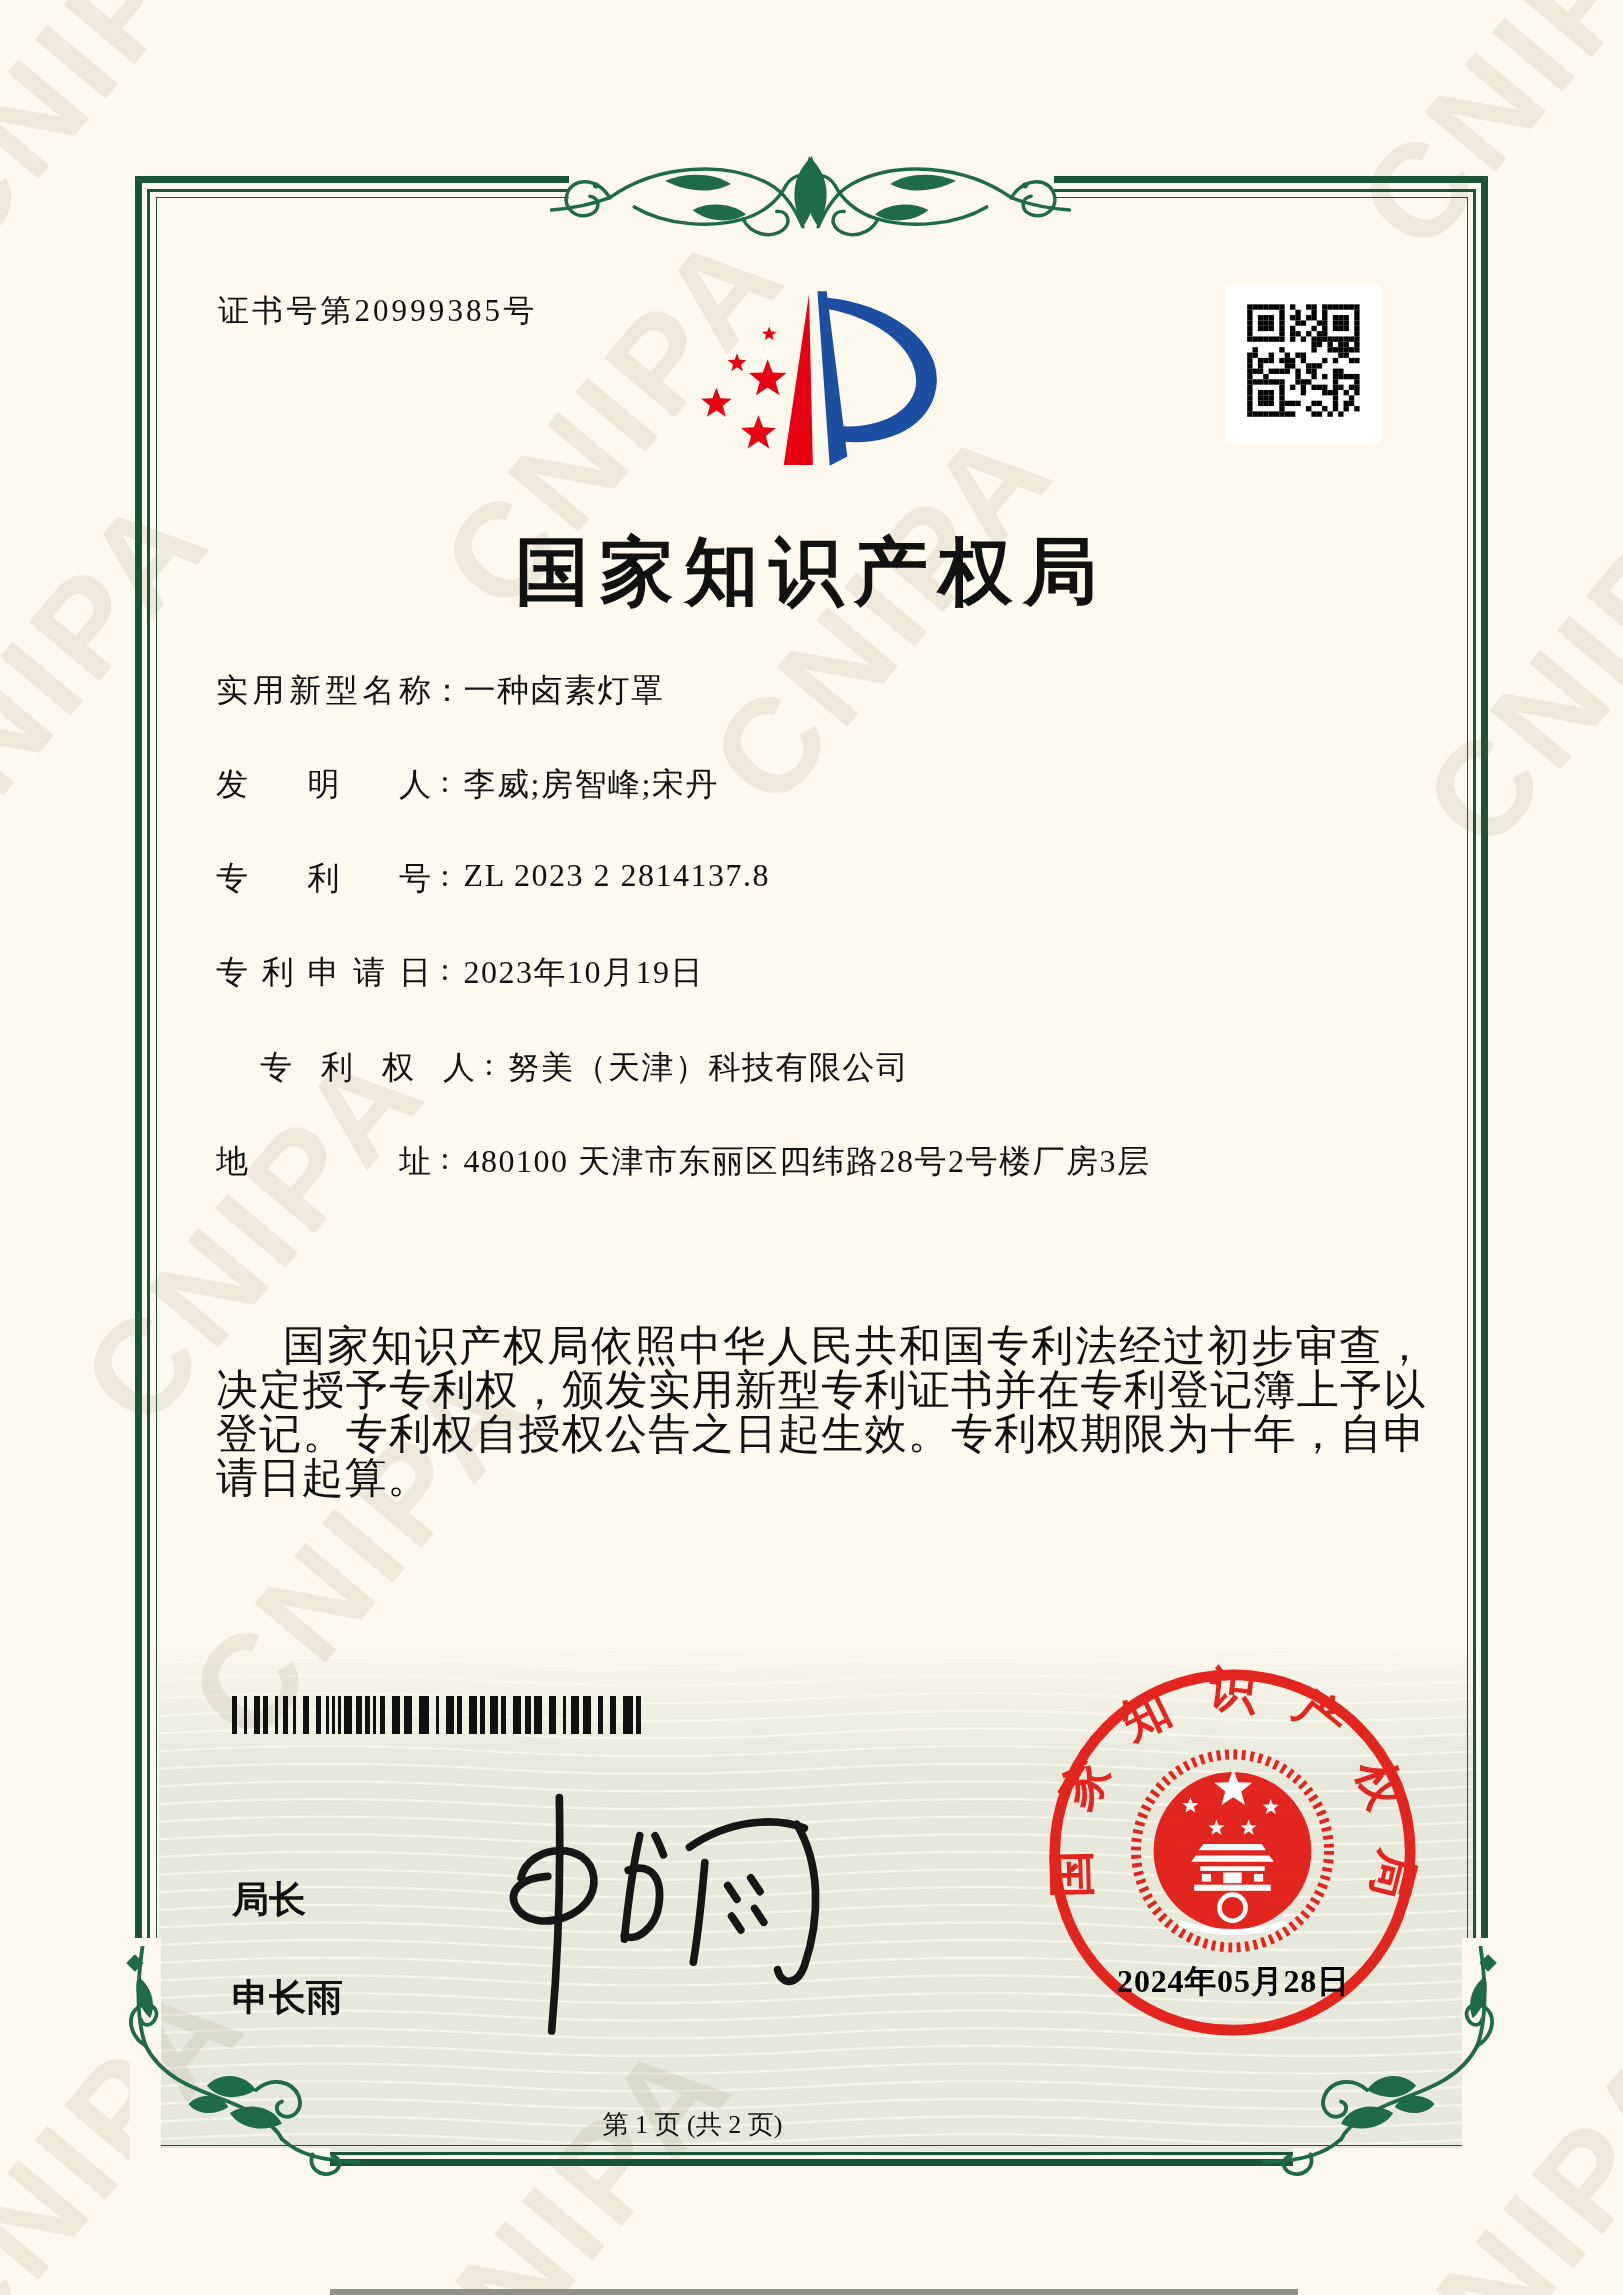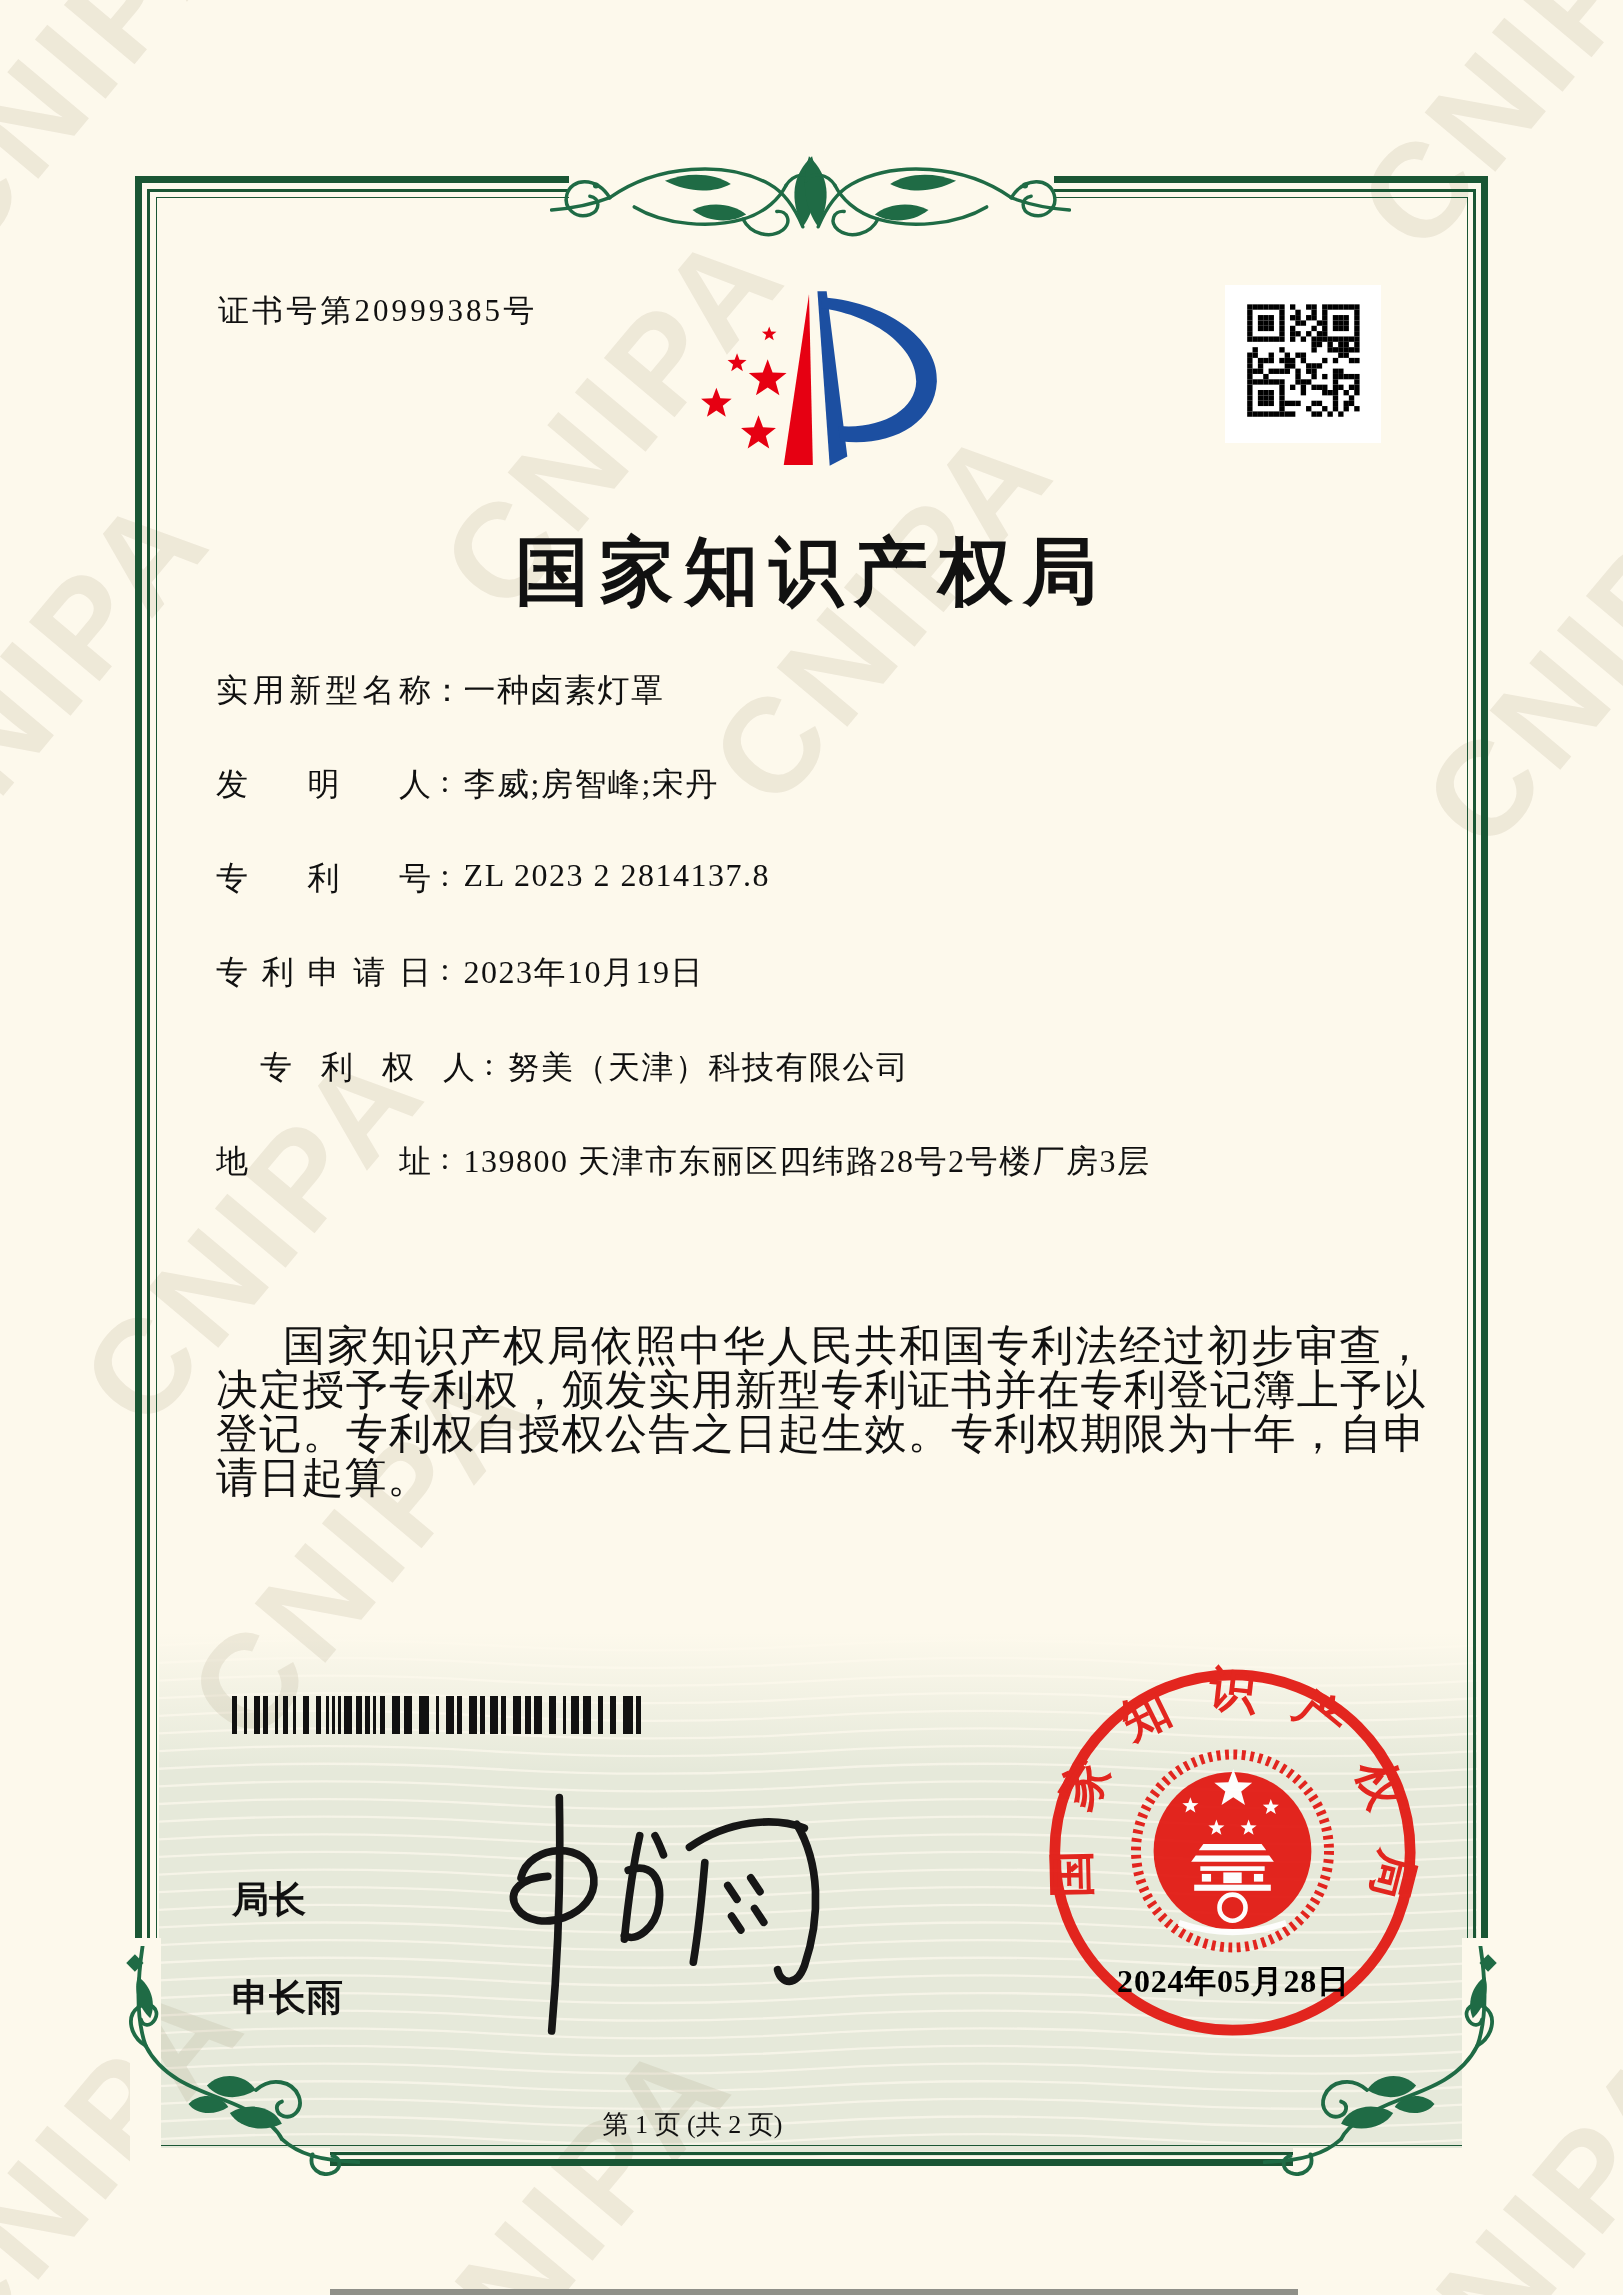--- a/index.html
+++ b/index.html
@@ -420,21 +420,21 @@
       <div class="frow" style="top: 857px;">
         <span class="fpair"><span class="flabel" style="width: 215px;">专利号</span><span class="fcolon">:</span><span class="fvalue">ZL 2023 2 2814137.8</span></span>
       </div>
       <div class="frow" style="top: 951px;">
         <span class="fpair"><span class="flabel" style="width: 215px;">专利申请日</span><span class="fcolon">:</span><span class="fvalue">2023年10月19日</span></span>
       </div>
       <div class="frow" style="top: 1046px;">
         <span class="fpair"><span class="flabel" style="width: 215px; margin-left: 44px;">专利权人</span><span class="fcolon">:</span><span class="fvalue">努美（天津）科技有限公司</span></span>
       </div>
       <div class="frow" style="top: 1140px;">
-        <span class="fpair"><span class="flabel" style="width: 215px;">地址</span><span class="fcolon">:</span><span class="fvalue">139800 天津市东丽区四纬路28号2号楼厂房3层</span></span>
+        <span class="fpair"><span class="flabel" style="width: 215px;">地址</span><span class="fcolon">:</span><span class="fvalue">480100 天津市东丽区四纬路28号2号楼厂房3层</span></span>
       </div>
       <div class="frow" style="top: 1234px;">
       </div>
     </div>
 
   <div class="paras">
     <p>国家知识产权局依照中华人民共和国专利法经过初步审查，决定授予专利权，颁发实用新型专利证书并在专利登记簿上予以登记。专利权自授权公告之日起生效。专利权期限为十年，自申请日起算。</p>
   </div>
 
   <div class="barcode" id="barcode"><i style="width: 5.4px; margin-right: 7px;"></i><i style="width: 3.1px; margin-right: 7px;"></i><i style="width: 5.4px; margin-right: 3.1px;"></i><i style="width: 5.4px; margin-right: 7px;"></i><i style="width: 3.1px; margin-right: 4.6px;"></i><i style="width: 5.4px; margin-right: 4.6px;"></i><i style="width: 3.1px; margin-right: 7px;"></i><i style="width: 5.4px; margin-right: 7px;"></i><i style="width: 5.4px; margin-right: 4.6px;"></i><i style="width: 3.1px; margin-right: 3.1px;"></i><i style="width: 3.1px; margin-right: 3.1px;"></i><i style="width: 3.1px; margin-right: 3.1px;"></i><i style="width: 7.7px; margin-right: 4.6px;"></i><i style="width: 5.4px; margin-right: 3.1px;"></i><i style="width: 5.4px; margin-right: 3.1px;"></i><i style="width: 3.1px; margin-right: 3.1px;"></i><i style="width: 5.4px; margin-right: 7px;"></i><i style="width: 7.7px; margin-right: 4.6px;"></i><i style="width: 7.7px; margin-right: 7px;"></i><i style="width: 10px; margin-right: 7px;"></i><i style="width: 3.1px; margin-right: 7px;"></i><i style="width: 7.7px; margin-right: 3.1px;"></i><i style="width: 5.4px; margin-right: 7px;"></i><i style="width: 7.7px; margin-right: 3.1px;"></i><i style="width: 5.4px; margin-right: 4.6px;"></i><i style="width: 7.7px; margin-right: 3.1px;"></i><i style="width: 5.4px; margin-right: 7px;"></i><i style="width: 7.7px; margin-right: 4.6px;"></i><i style="width: 5.4px; margin-right: 3.1px;"></i><i style="width: 7.7px; margin-right: 7px;"></i><i style="width: 7.7px; margin-right: 7px;"></i><i style="width: 3.1px; margin-right: 4.6px;"></i><i style="width: 7.7px; margin-right: 4.6px;"></i><i style="width: 7.7px; margin-right: 7px;"></i><i style="width: 5.4px; margin-right: 7px;"></i><i style="width: 5.4px; margin-right: 7px;"></i><i style="width: 10px; margin-right: 3.1px;"></i><i style="width: 5.4px; margin-right: 3.1px;"></i></div>

